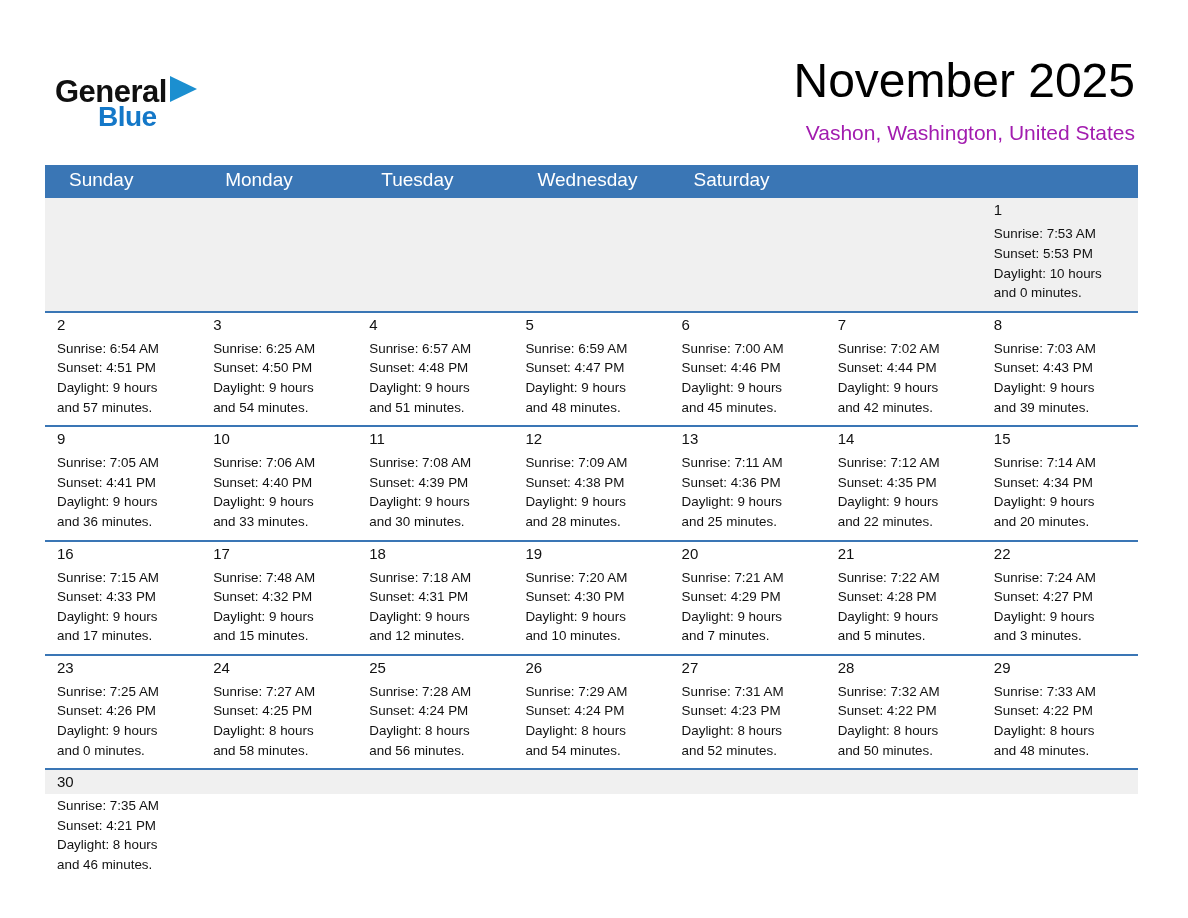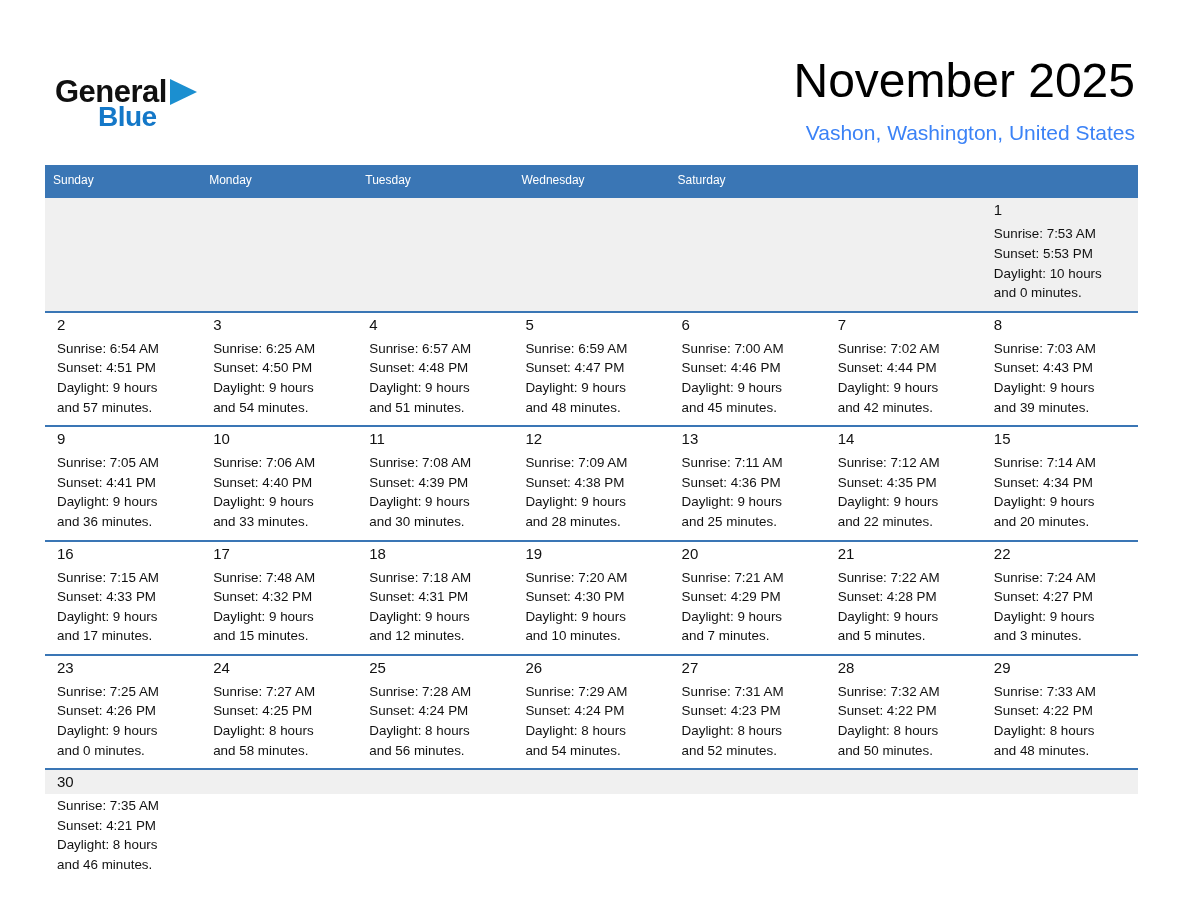--- a/index.html
+++ b/index.html
@@ -14,21 +14,21 @@
     margin: 0 auto;
   }
   .top {
     display: flex;
     justify-content: space-between;
     align-items: flex-start;
     padding: 56px 53px 0 55px;
   }
   
   .logo { margin-top: 20px; }
-  .logo-row1 { display: flex; align-items: center; gap: 3px; }
+  .logo-row1 { display: flex; align-items: flex-start; gap: 3px; }
   .logo-general {
     font-size: 31px;
     font-weight: 700;
     letter-spacing: -0.5px;
     color: #101010;
     line-height: 1;
   }
   .logo-triangle { display: block; }
   .logo-blue {
     font-size: 28px;
@@ -43,35 +43,35 @@
   .titles { text-align: right; }
   .title {
     font-size: 48px;
     font-weight: 400;
     color: #000000;
     line-height: 1.05;
   }
   .subtitle {
     font-size: 21px;
     font-weight: 400;
-    color: #3b82f6;
+    color: #a21caf;
     margin-top: 15px;
   }
   
   .calendar { margin: 20px 50px 0 45px; }
   .dow-row {
     display: grid;
     grid-template-columns: repeat(7, 1fr);
     background: var(--header-blue, #3A76B5);
   }
   .dow {
     color: #ffffff;
-    font-size: 12px;
+    font-size: 19px;
     font-weight: 400;
-    padding: 7px 0 8px 8px;
+    padding: 7px 0 8px 24px;
     line-height: 16px;
   }
   .week {
     display: grid;
     grid-template-columns: repeat(7, 1fr);
     border-top: 2px solid var(--divider-blue, #3A76B5);
     min-height: 108px;
     background: #ffffff;
   }
   .week.shaded { background: var(--shade, #F0F0F0); }

